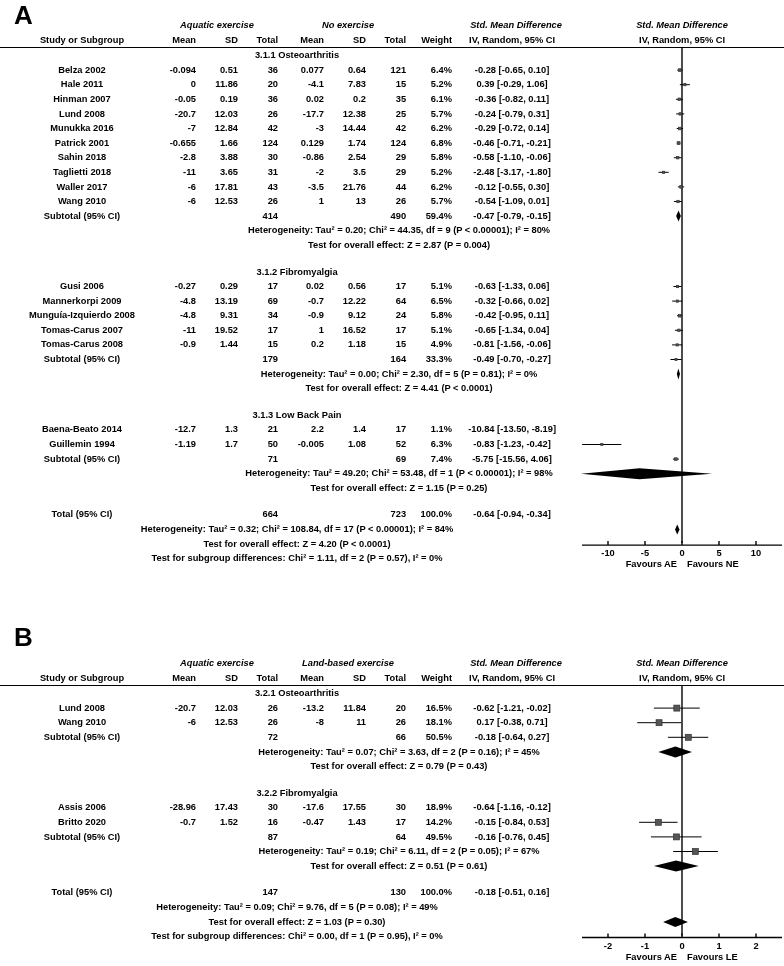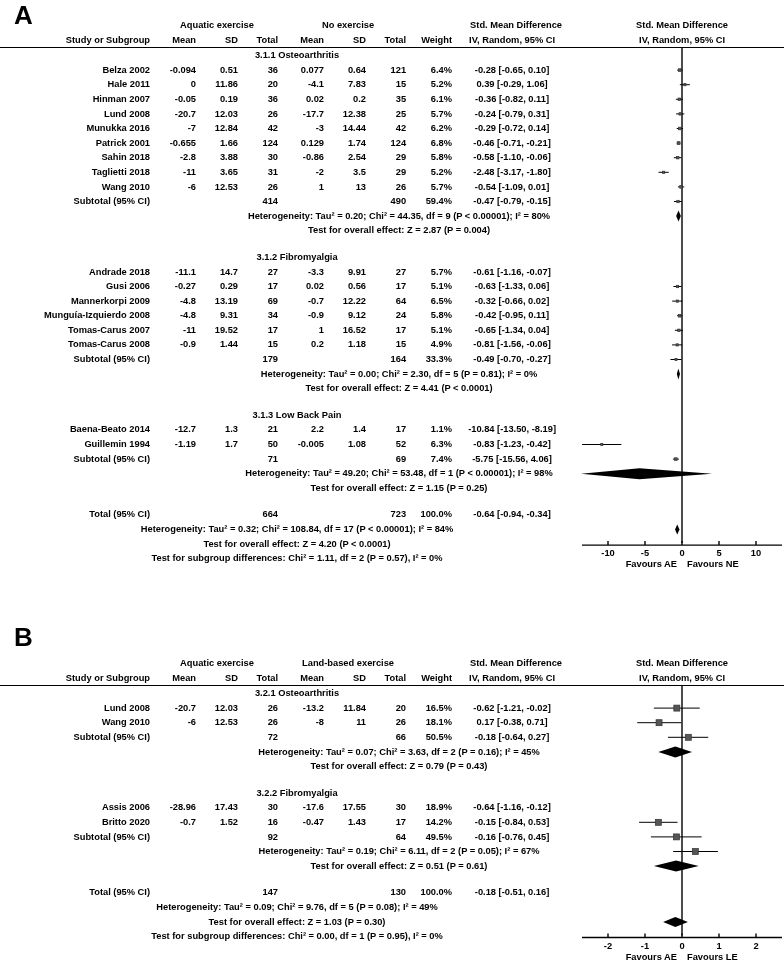--- a/index.html
+++ b/index.html
@@ -30,26 +30,26 @@
   col.c-t2{width:40px}
   col.c-w{width:46px}
   col.c-eff{width:122px}
   col.c-plot{width:204px}
 
   .num{text-align:right;padding-right:6px !important;}
   .eff{text-align:center;padding-right:14px !important;}
   .ctr{text-align:center;}
 
   .grp-hdr{text-align:center;padding-left:14px !important;}
-  .study{text-align:right;padding-left:14px !important;}
-  .sub{text-align:right;padding-left:14px !important;}
+  .study{text-align:center;padding-left:14px !important;}
+  .sub{text-align:center;padding-left:14px !important;}
   .het{text-align:center;padding-left:14px !important;}
   .spacer{height:12px !important;line-height:12px !important;}
 
-  .hdr-top td{font-weight:bold;text-align:center;height:14px;line-height:14px;}
+  .hdr-top td{font-weight:bold;text-align:center;height:14px;line-height:14px;font-style:italic;}
   .hdr-lbl td{border-bottom:1.4px solid #000;height:14px;line-height:14px;}
 
   
   .plotlayer{position:absolute;top:0;left:0;width:784px;height:100%;pointer-events:none;}
   .plotlayer svg{position:absolute;top:0;left:0;}
 </style>
 </head>
 <body>
 
 <div class="panel" id="panelA">
@@ -183,20 +183,32 @@
             <td class="num">3.65</td>
             <td class="num">31</td>
             <td class="num">-2</td>
             <td class="num">3.5</td>
             <td class="num">29</td>
             <td class="num">5.2%</td>
             <td class="eff">-2.48 [-3.17, -1.80]</td>
             <td></td>
           </tr>
           <tr>
+            <td class="study">Waller 2017</td>
+            <td class="num">-6</td>
+            <td class="num">17.81</td>
+            <td class="num">43</td>
+            <td class="num">-3.5</td>
+            <td class="num">21.76</td>
+            <td class="num">44</td>
+            <td class="num">6.2%</td>
+            <td class="eff">-0.12 [-0.55, 0.30]</td>
+            <td></td>
+          </tr>
+          <tr>
             <td class="study">Wang 2010</td>
             <td class="num">-6</td>
             <td class="num">12.53</td>
             <td class="num">26</td>
             <td class="num">1</td>
             <td class="num">13</td>
             <td class="num">26</td>
             <td class="num">5.7%</td>
             <td class="eff">-0.54 [-1.09, 0.01]</td>
             <td></td>
@@ -217,32 +229,20 @@
             <td class="het" colspan="10">Heterogeneity: Tau² = 0.20; Chi² = 44.35, df = 9 (P &lt; 0.00001); I² = 80%</td>
           </tr>
           <tr>
             <td class="het" colspan="10">Test for overall effect: Z = 2.87 (P = 0.004)</td>
           </tr>
           <tr>
             <td class="spacer" colspan="10"></td>
           </tr>
           <tr>
             <td class="grp-hdr" colspan="9">3.1.2 Fibromyalgia</td>
-            <td></td>
-          </tr>
-          <tr>
-            <td class="study">Andrade 2018</td>
-            <td class="num">-11.1</td>
-            <td class="num">14.7</td>
-            <td class="num">27</td>
-            <td class="num">-3.3</td>
-            <td class="num">9.91</td>
-            <td class="num">27</td>
-            <td class="num">5.7%</td>
-            <td class="eff">-0.61 [-1.16, -0.07]</td>
             <td></td>
           </tr>
           <tr>
             <td class="study">Gusi 2006</td>
             <td class="num">-0.27</td>
             <td class="num">0.29</td>
             <td class="num">17</td>
             <td class="num">0.02</td>
             <td class="num">0.56</td>
             <td class="num">17</td>
@@ -566,21 +566,21 @@
             <td class="num">1.43</td>
             <td class="num">17</td>
             <td class="num">14.2%</td>
             <td class="eff">-0.15 [-0.84, 0.53]</td>
             <td></td>
           </tr>
           <tr>
             <td class="sub">Subtotal (95% CI)</td>
             <td class="num"></td>
             <td class="num"></td>
-            <td class="num">92</td>
+            <td class="num">87</td>
             <td class="num"></td>
             <td class="num"></td>
             <td class="num">64</td>
             <td class="num">49.5%</td>
             <td class="eff">-0.16 [-0.76, 0.45]</td>
             <td></td>
           </tr>
           <tr>
             <td class="het" colspan="10">Heterogeneity: Tau² = 0.19; Chi² = 6.11, df = 2 (P = 0.05); I² = 67%</td>
           </tr>

